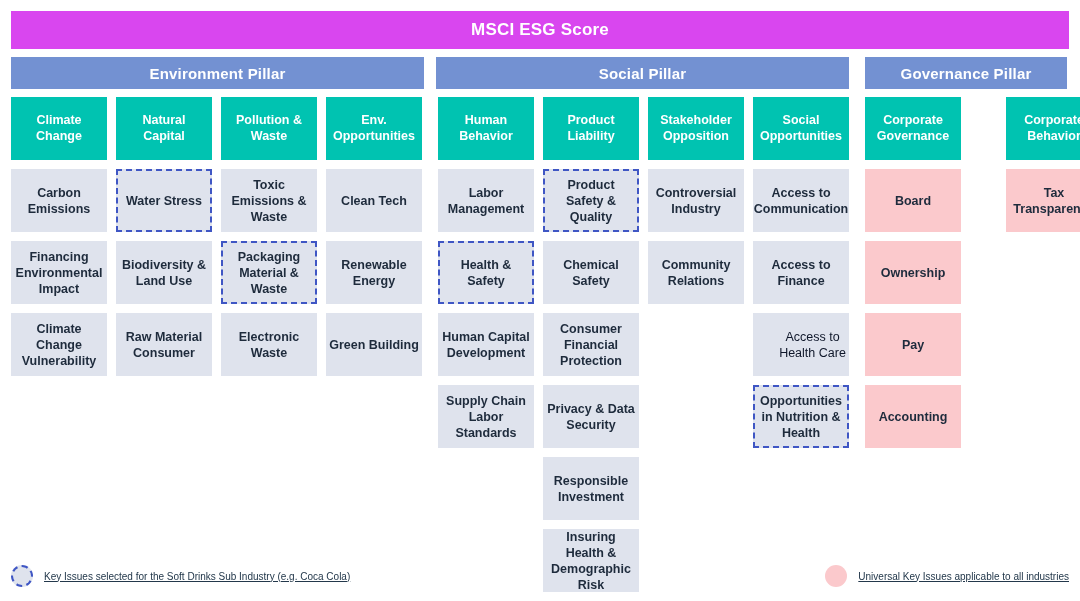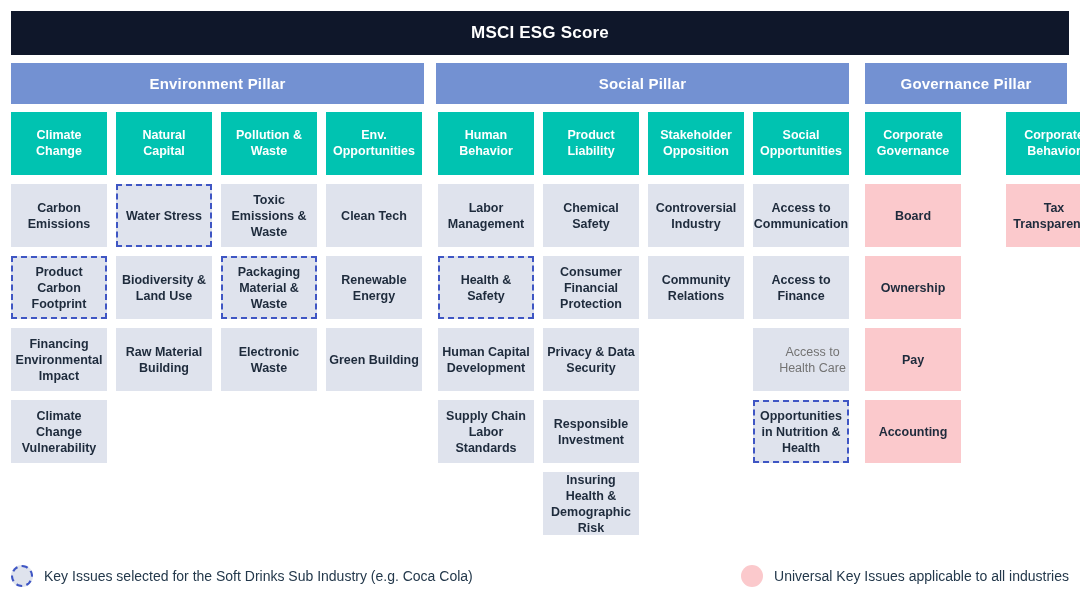--- a/index.html
+++ b/index.html
@@ -6,27 +6,27 @@
   body{
     width:1080px;height:601px;background:#ffffff;
     font-family:"Liberation Sans","DejaVu Sans",sans-serif;
     -webkit-font-smoothing:antialiased;
     overflow:hidden;
   }
   .page{position:relative;width:1080px;height:601px;box-sizing:border-box;padding:11px;}
 
   
   .title-bar{
-    height:44px;background:#0f172a;color:#ffffff;
+    height:38px;background:#d946ef;color:#ffffff;
     display:flex;align-items:center;justify-content:center;
     font-size:17px;font-weight:bold;letter-spacing:.2px;
   }
 
   
-  .pillars{display:flex;margin-top:8px;height:41px;}
+  .pillars{display:flex;margin-top:8px;height:32px;}
   .pillar{
     background:#7391D2;color:#ffffff;
     display:flex;align-items:center;justify-content:center;
     font-size:15px;font-weight:bold;letter-spacing:.2px;
   }
   .pillar.env{width:413px;}
   .pillar.soc{width:413px;margin-left:12px;}
   .pillar.gov{width:202px;margin-left:16px;}
 
   
@@ -51,35 +51,36 @@
     display:flex;align-items:center;justify-content:center;text-align:center;
     font-size:12.5px;font-weight:bold;line-height:1.28;
     padding:0 3px;
     background:#DFE3ED;color:#1E2B3C;
   }
   .cell.pink{background:#FBC9CC;}
   .cell.selected{
     border:2px dashed #3F56C4;
     background:#DFE3ED;
   }
-  .cell.muted{font-weight:normal;color:#737373;padding-left:26px;}
+  .cell.muted{font-weight:normal;color:#0f172a;padding-left:26px;}
 
   
   .legend{
     position:absolute;left:11px;right:11px;bottom:14px;
     display:flex;align-items:center;
   }
   .legend-item{display:flex;align-items:center;}
   .legend-item.right{margin-left:auto;justify-content:center;}
   .swatch{width:22px;height:22px;border-radius:50%;flex:none;}
   .swatch.dashed{background:#DFE3ED;border:2px dashed #3F56C4;box-sizing:border-box;}
   .swatch.pink{background:#FBC9CC;}
   .legend-label{
-    margin-left:11px;font-size:14px;color:#23384B;
+    margin-left:11px;font-size:10px;color:#23384B;
     white-space:nowrap;
+    text-decoration:underline;
   }
 </style>
 </head>
 <body>
 
 <div class="page">
 
   <div class="title-bar">
     <span>MSCI ESG Score</span>
   </div>
@@ -94,29 +95,28 @@
     <div class="pillar gov">
       <span>Governance Pillar</span>
     </div>
   </div>
 
   <div class="groups">
     <div class="group env">
         <div class="col">
           <div class="cat">Climate Change</div>
           <div class="cell">Carbon Emissions</div>
-          <div class="cell selected">Product Carbon Footprint</div>
           <div class="cell">Financing Environmental Impact</div>
           <div class="cell">Climate Change Vulnerability</div>
         </div>
         <div class="col">
           <div class="cat">Natural Capital</div>
           <div class="cell selected">Water Stress</div>
           <div class="cell">Biodiversity &amp; Land Use</div>
-          <div class="cell">Raw Material Building</div>
+          <div class="cell">Raw Material Consumer</div>
         </div>
         <div class="col">
           <div class="cat">Pollution &amp; Waste</div>
           <div class="cell">Toxic Emissions &amp; Waste</div>
           <div class="cell selected">Packaging Material &amp; Waste</div>
           <div class="cell">Electronic Waste</div>
         </div>
         <div class="col">
           <div class="cat">Env. Opportunities</div>
           <div class="cell">Clean Tech</div>
@@ -127,20 +127,21 @@
     <div class="group soc">
         <div class="col">
           <div class="cat">Human Behavior</div>
           <div class="cell">Labor Management</div>
           <div class="cell selected">Health &amp; Safety</div>
           <div class="cell">Human Capital Development</div>
           <div class="cell">Supply Chain Labor Standards</div>
         </div>
         <div class="col">
           <div class="cat">Product Liability</div>
+          <div class="cell selected">Product Safety &amp; Quality</div>
           <div class="cell">Chemical Safety</div>
           <div class="cell">Consumer Financial Protection</div>
           <div class="cell">Privacy  &amp; Data Security</div>
           <div class="cell">Responsible Investment</div>
           <div class="cell">Insuring Health &amp; Demographic Risk</div>
         </div>
         <div class="col">
           <div class="cat">Stakeholder Opposition</div>
           <div class="cell">Controversial Industry</div>
           <div class="cell">Community Relations</div>

